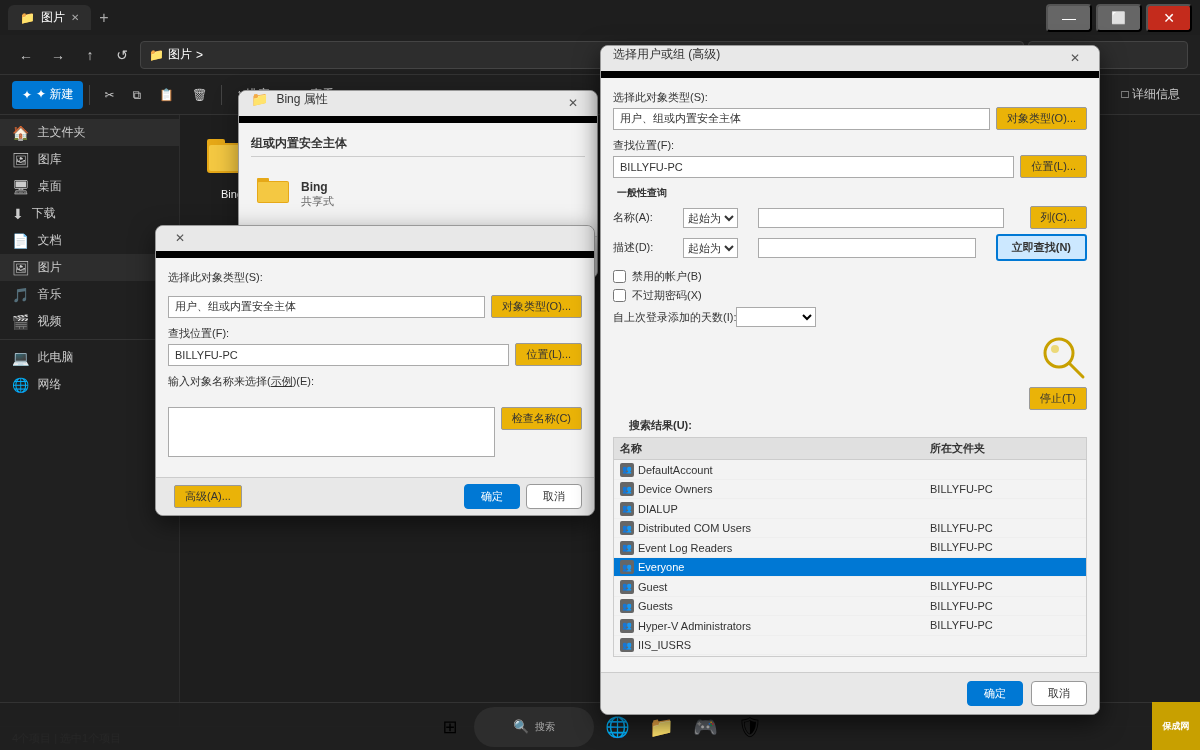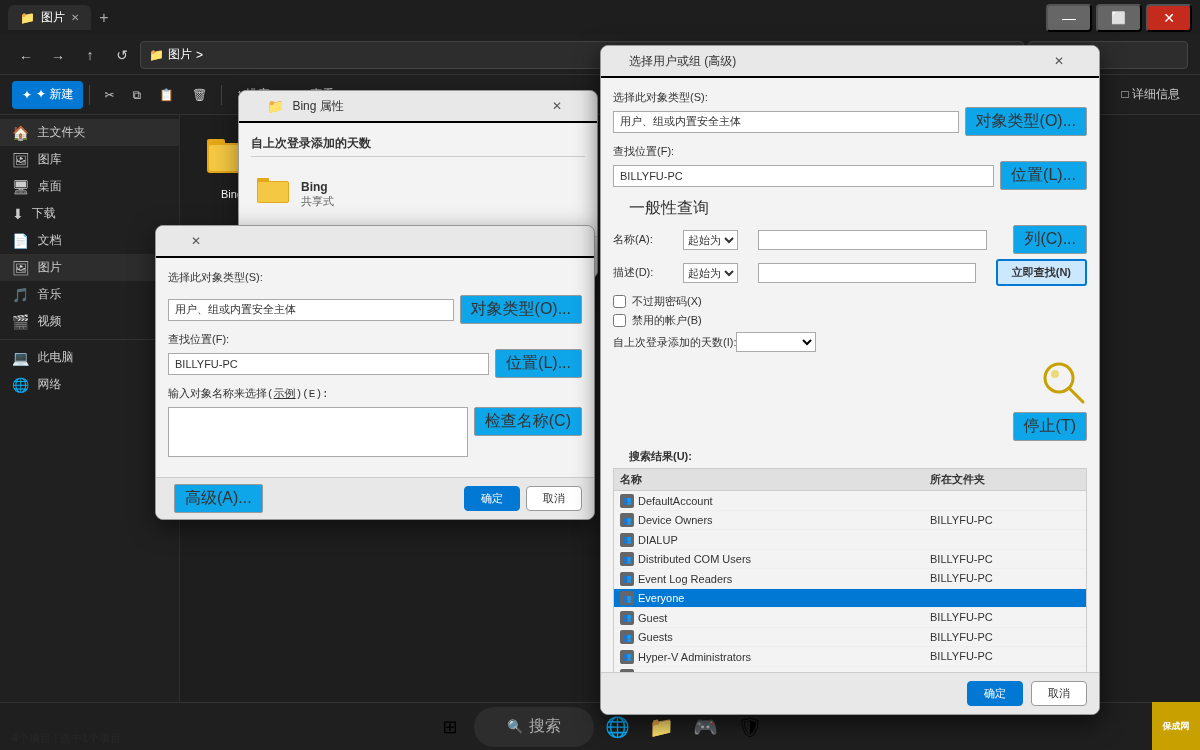--- a/index.html
+++ b/index.html
@@ -292,24 +292,23 @@
       border: 1px solid #999;
       border-radius: 8px;
       box-shadow: 0 8px 24px rgba(0,0,0,0.4);
       pointer-events: all;
     }
     .dialog-title-bar {
       height: 32px;
       background: #e8e8e8;
       border-radius: 8px 8px 0 0;
       display: flex;
-      align-items: center;
-      padding: 0 28px;
+      padding: 0 12px;
       gap: 8px;
-      border-bottom: 2px solid #000000;
+      border-bottom: 7px solid #000000;
     }
     .dialog-title-icon { font-size: 14px; }
     .dialog-title-text { flex: 1; font-size: 12px; color: #333; }
     .dialog-close-btn {
       width: 24px; height: 24px;
       background: transparent;
       border: none;
       cursor: pointer;
       border-radius: 4px;
       display: flex; align-items: center; justify-content: center;
@@ -421,33 +420,33 @@
       height: 22px;
       border: 1px solid #aaa;
       background: #fff;
       padding: 0 6px;
       font-size: 11px;
       color: #333;
     }
     .form-btn {
       margin-left: 6px;
       padding: 3px 10px;
-      font-size: 16px;
+      font-size: 11px;
       border: 1px solid #999;
-      background: #0ea5e9;
+      background: #eab308;
       cursor: pointer;
       border-radius: 2px;
       color: #333;
       white-space: nowrap;
     }
     .section-divider {
-      font-size: 16px;
-      font-weight: 400;
-      color: #333;
-      margin: 8px 0 6px 16px;
+      font-size: 10px;
+      font-weight: 700;
+      color: #333;
+      margin: 8px 0 6px 4px;
     }
     .query-select {
       height: 20px;
       border: 1px solid #aaa;
       background: #fff;
       font-size: 11px;
       color: #333;
     }
     .query-input {
       height: 20px;
@@ -685,21 +684,21 @@
 
 <div class="dialog-overlay">
 
   <div class="bing-properties">
     <div class="dialog-title-bar">
       <span class="dialog-title-icon">📁</span>
       <span class="dialog-title-text">Bing 属性</span>
       <button class="dialog-close-btn">✕</button>
     </div>
     <div class="dialog-body">
-      <div class="share-section-title">自上次登录添加的天数</div>
+      <div class="share-section-title">组或内置安全主体</div>
       <div class="share-item">
         <div class="share-icon">
           <svg width="36" height="36" viewBox="0 0 36 36">
             <rect x="2" y="8" width="32" height="22" rx="2" fill="#e6a817"></rect>
             <rect x="2" y="5" width="12" height="6" rx="1" fill="#e6a817"></rect>
             <rect x="3" y="9" width="30" height="20" rx="1" fill="#f4c842"></rect>
           </svg>
         </div>
         <div class="share-info">
           <div class="share-name">Bing</div>
@@ -724,21 +723,21 @@
       </div>
       <div class="form-row">
         <input class="form-input" style="flex: 1 1 0%;" value="用户、组或内置安全主体" readonly="">
         <button class="form-btn">对象类型(O)...</button>
       </div>
       <div style="font-size:11px;color:#333;margin:8px 0 2px 0;">查找位置(F):</div>
       <div class="form-row">
         <input class="form-input" style="flex: 1 1 0%;" value="BILLYFU-PC" readonly="">
         <button class="form-btn">位置(L)...</button>
       </div>
-      <div style="font-size:11px;color:#333;margin:8px 0 6px 0;font-family:Liberation Mono, monospace;">输入对象名称来选择(<span style="text-decoration:underline;cursor:pointer;">示例</span>)(E):</div>
+      <div style="font-size:11px;color:#333;margin:8px 0 18px 0;">输入对象名称来选择(<span style="text-decoration:underline;cursor:pointer;">示例</span>)(E):</div>
       <div class="form-row" style="align-items:flex-start;">
         <textarea style="flex: 1 1 0%; height: 50px; border: 1px solid rgb(170, 170, 170); font-size: 11px; resize: none; padding: 3px;"></textarea>
         <button class="form-btn" style="margin-left:6px;margin-top:0;">检查名称(C)</button>
       </div>
     </div>
     <div style="display:flex;justify-content:space-between;align-items:center;padding:6px 12px;background:#e8e8e8;border-top:1px solid #ccc;border-radius:0 0 8px 8px;">
       <button class="form-btn">高级(A)...</button>
       <div style="display:flex;gap:6px;">
         <button class="dlg-btn primary">确定</button>
         <button class="dlg-btn">取消</button>
@@ -780,25 +779,25 @@
         <span style="font-size:11px;color:#333;width:50px;">描述(D):</span>
         <select class="query-select">
           <option>起始为</option>
         </select>
         <input class="query-input" style="flex: 1 1 0%;">
         <button class="now-search-btn">立即查找(N)</button>
       </div>
 
       <div class="checkbox-row">
         <input type="checkbox" style="">
-        <span>不过期密码(X)</span>
+        <span>禁用的帐户(B)</span>
       </div>
       <div class="checkbox-row">
         <input type="checkbox" style="">
-        <span>禁用的帐户(B)</span>
+        <span>不过期密码(X)</span>
       </div>
 
       <div class="days-row">
         <span>自上次登录添加的天数(I):</span>
         <select class="days-select">
           <option></option>
         </select>
       </div>
 
       <div style="display:flex;justify-content:flex-end;margin-bottom:6px;">
@@ -879,21 +878,21 @@
       <button class="dlg-btn">取消</button>
     </div>
   </div>
 </div>
 
 <div class="taskbar">
   <div class="taskbar-center">
     <div class="taskbar-btn">⊞</div>
     <div class="taskbar-btn" style="width:120px;background:#2d2d2d;border-radius:20px;gap:6px;font-size:13px;color:#aaa;">
       <span>🔍</span>
-      <span style="font-size:16px;">搜索</span>
+      <span style="font-size:10px;">搜索</span>
     </div>
     <div class="taskbar-btn" style="font-size:20px;">🌐</div>
     <div class="taskbar-btn" style="font-size:20px;">📁</div>
     <div class="taskbar-btn" style="font-size:20px;">🎮</div>
     <div class="taskbar-btn" style="font-size:20px;">🛡</div>
   </div>
   <div class="taskbar-right">
     <span>^ 中 拼</span>
   </div>
   <div class="watermark">

